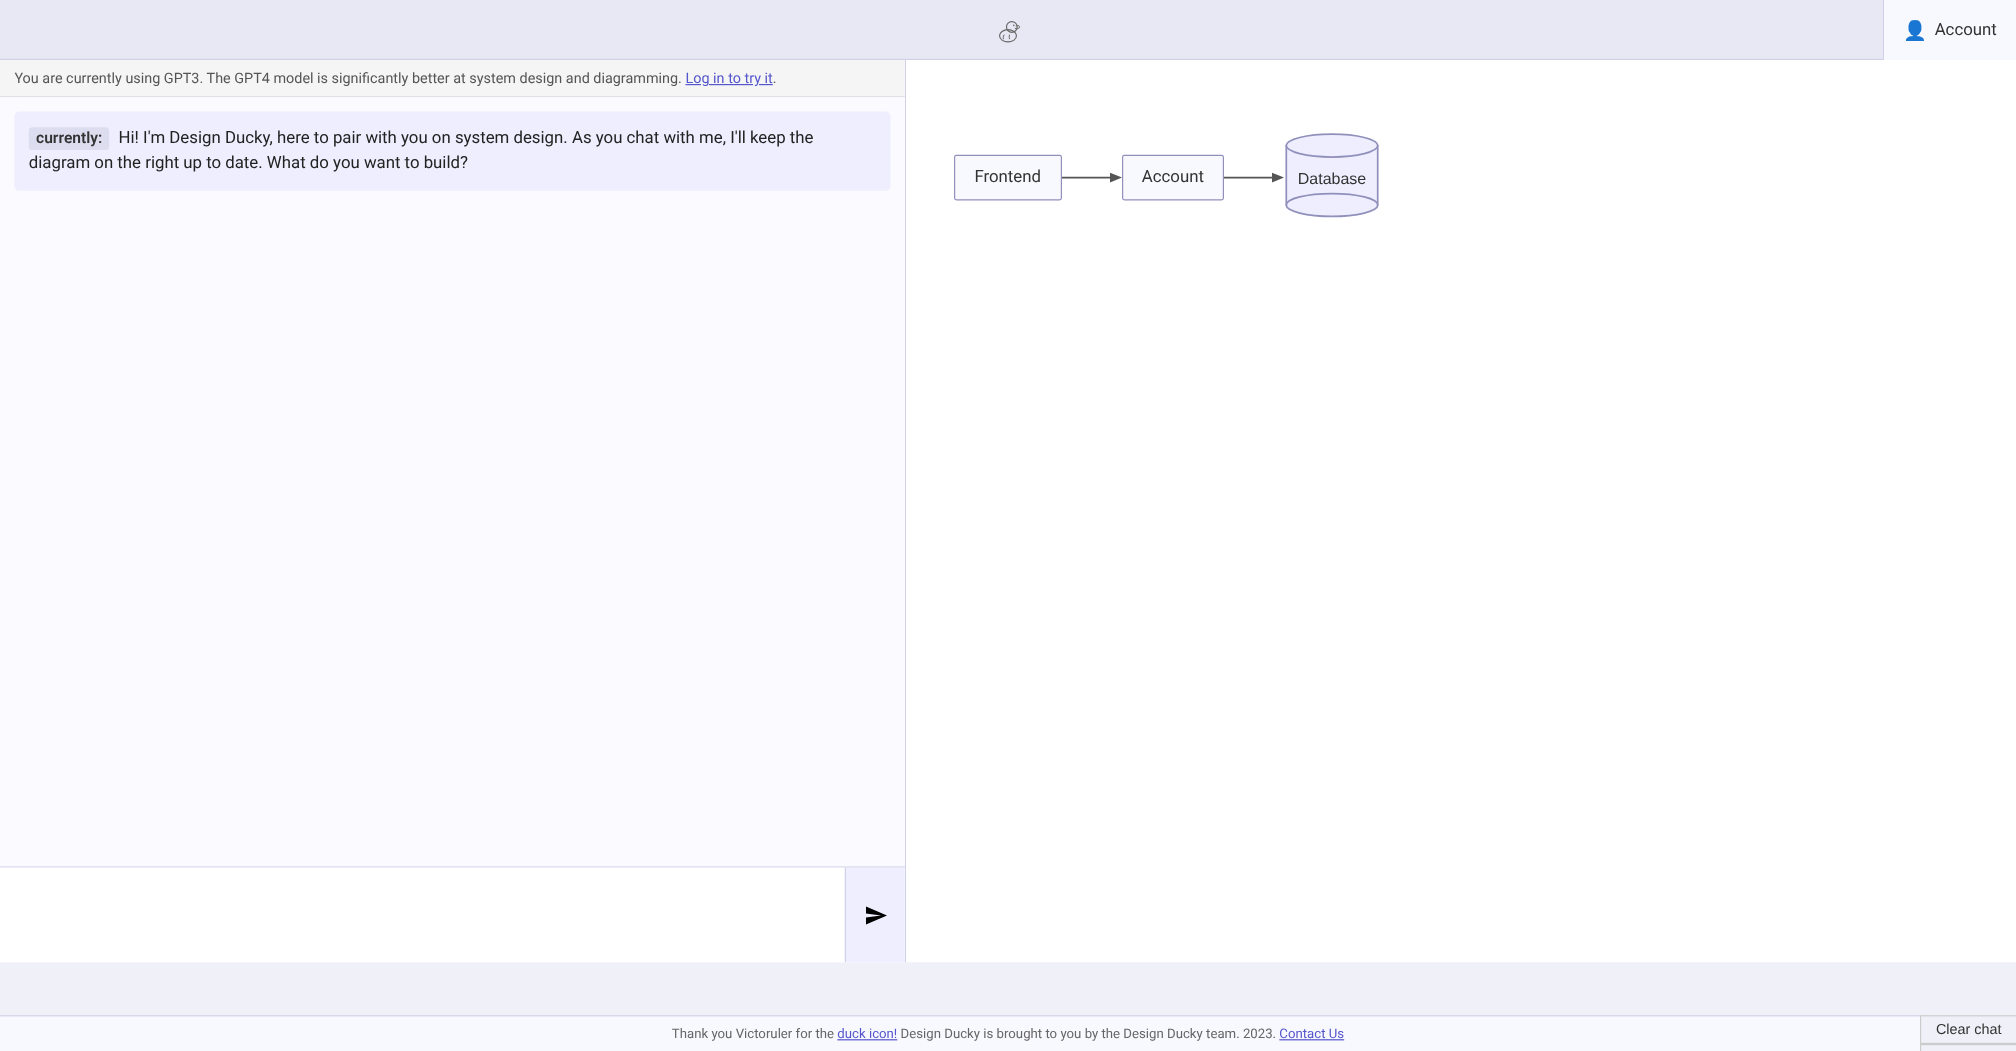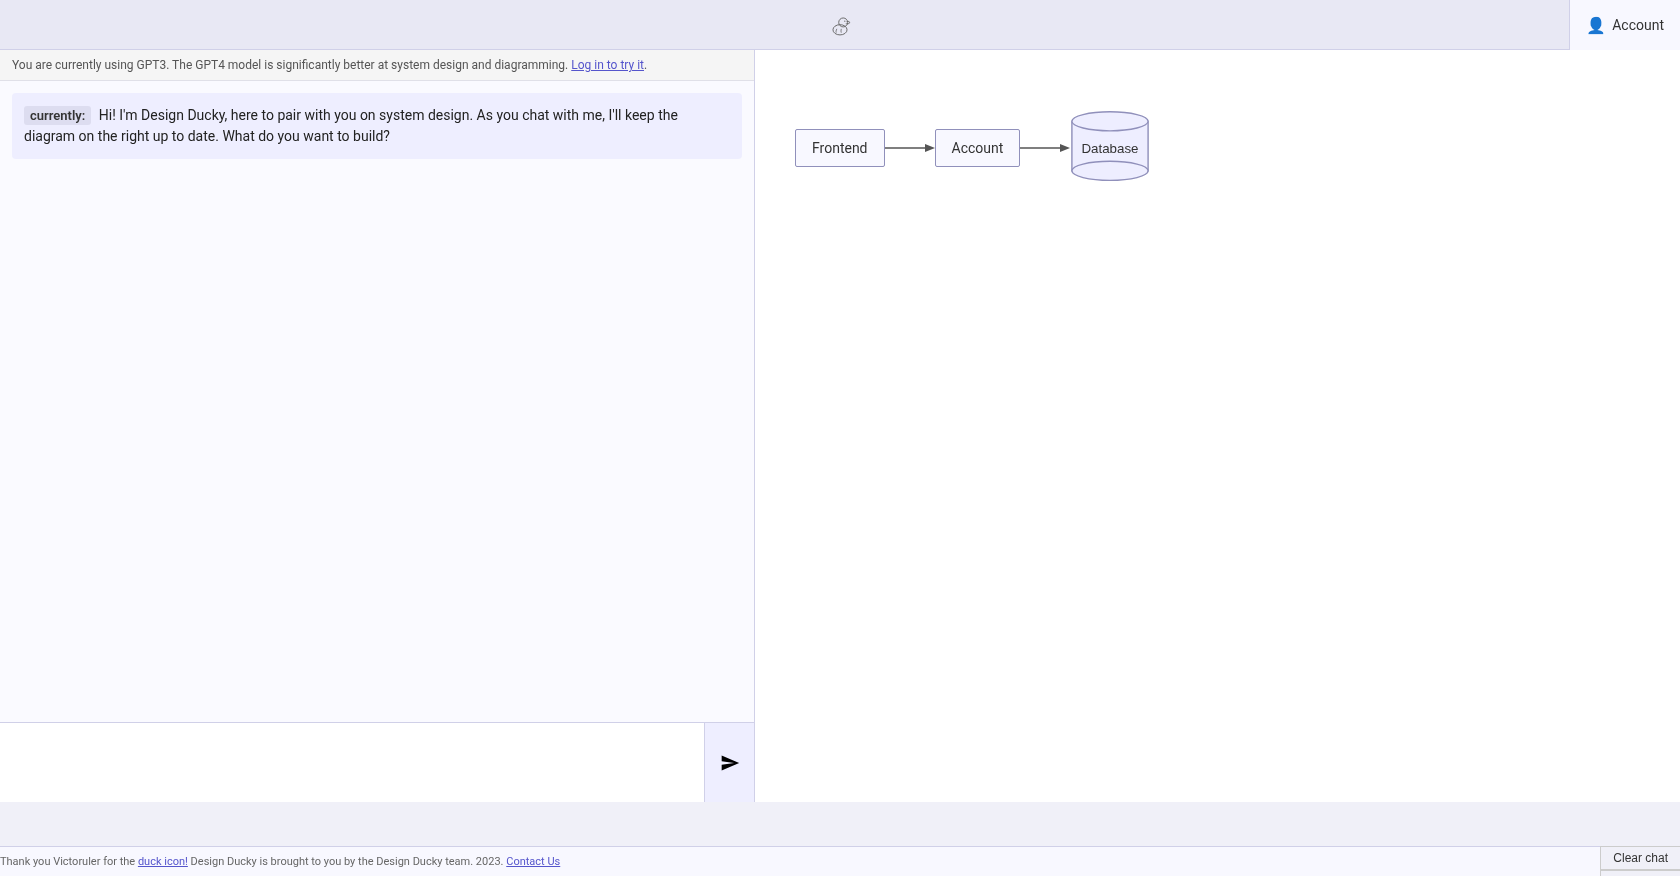--- a/index.html
+++ b/index.html
@@ -175,20 +175,21 @@
       margin-left: 20px;
     }
 
     
     .footer {
       height: 30px;
       background: #f8f8ff;
       border-top: 1px solid #d0d0e8;
       display: flex;
       align-items: center;
+      justify-content: center;
       font-size: 11px;
       color: #666;
       position: relative;
       flex-shrink: 0;
       margin-top: 44px;
     }
 
     .footer a {
       color: #5555cc;
       text-decoration: underline;

